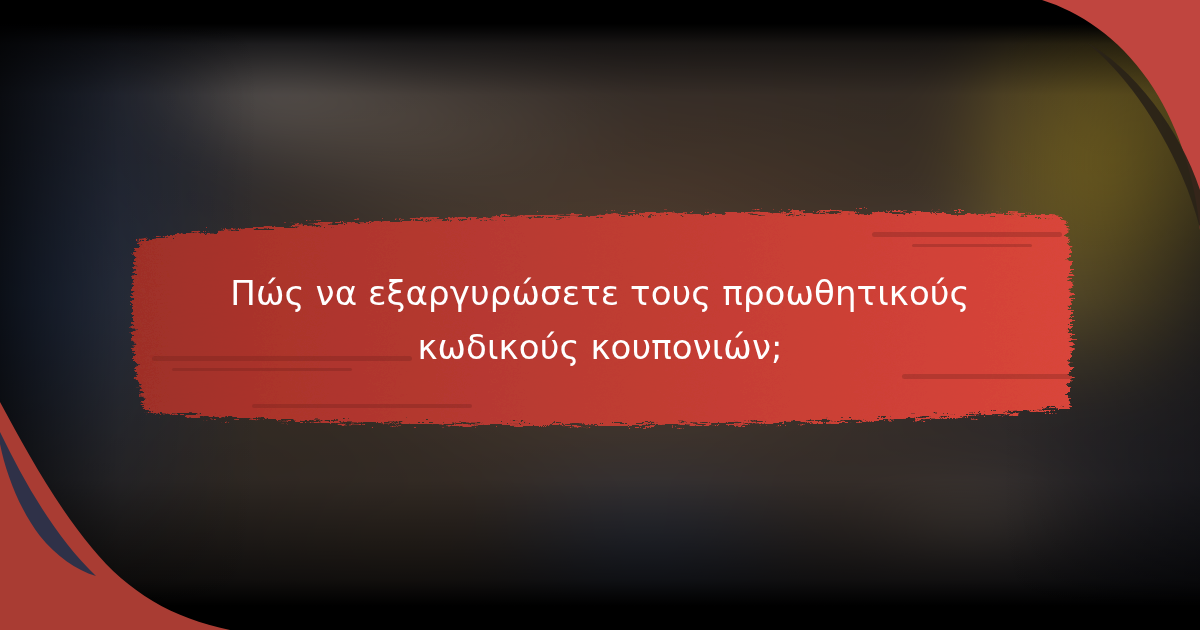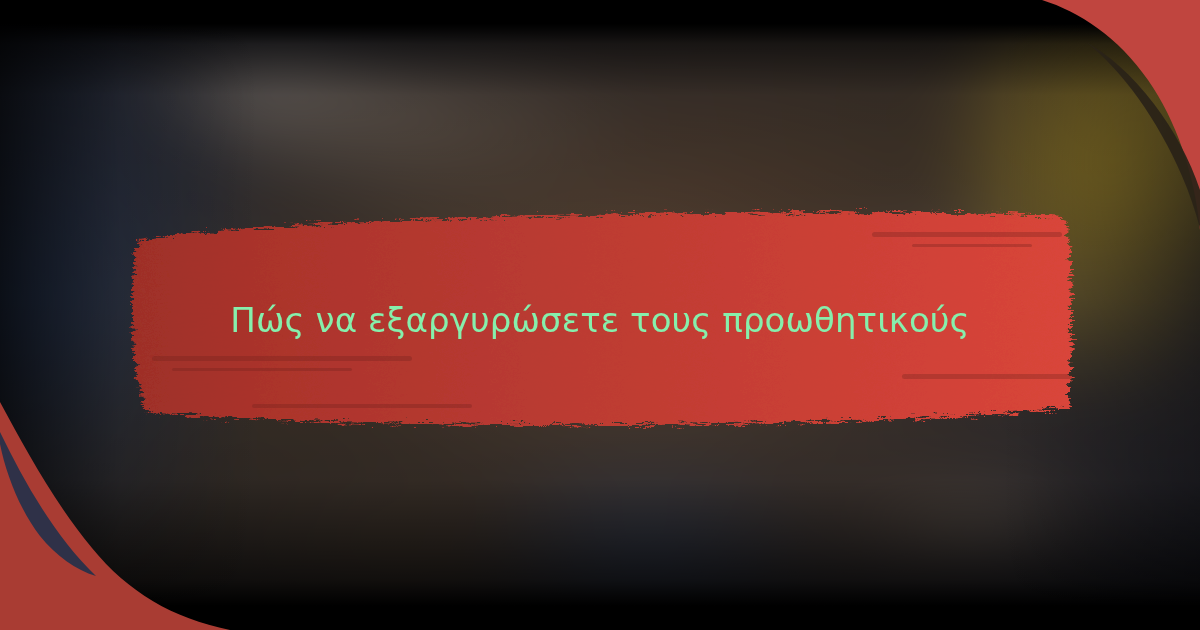--- a/index.html
+++ b/index.html
@@ -93,21 +93,21 @@
     position: absolute;
     left: 150px;
     top: 196px;
     width: 900px;
     height: 250px;
     display: flex;
     flex-direction: column;
     align-items: center;
     justify-content: center;
     text-align: center;
-    color: #86efac;
+    color: #ffffff;
     font-size: 34px;
     line-height: 1.58;
     font-weight: 400;
     letter-spacing: 0.1px;
     font-family: "DejaVu Sans", "Liberation Sans", sans-serif;
   }
   .banner-text .line { display: block; white-space: nowrap; }
 </style>
 </head>
 <body>
@@ -168,15 +168,16 @@
         <rect x="40" y="160" width="260" height="5" rx="2.5"></rect>
         <rect x="60" y="172" width="180" height="3" rx="1.5"></rect>
         <rect x="790" y="178" width="170" height="5" rx="2.5"></rect>
         <rect x="140" y="208" width="220" height="4" rx="2"></rect>
       </g>
     </svg>
   </div>
 
   <div class="banner-text">
     <span class="line">Πώς να εξαργυρώσετε τους προωθητικούς</span>
+    <span class="line">κωδικούς κουπονιών;</span>
   </div>
 
 </div>
 
 </body></html>

